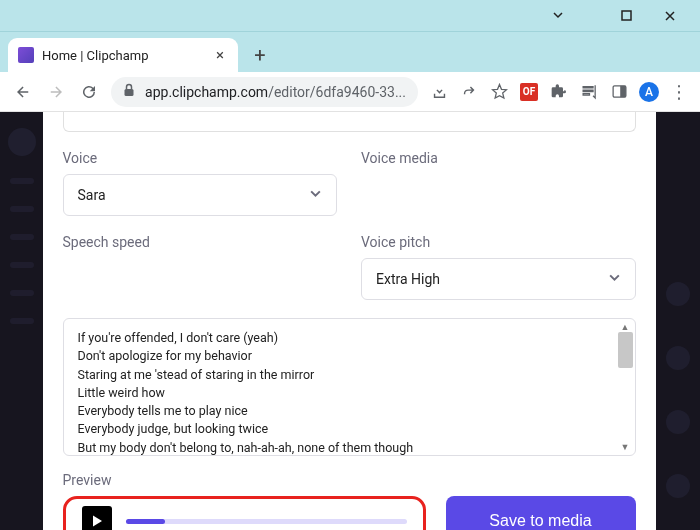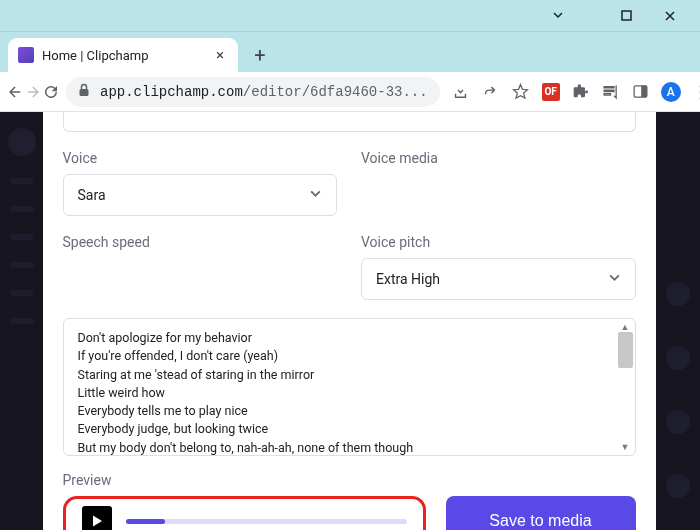--- a/index.html
+++ b/index.html
@@ -15,21 +15,21 @@
     .tab { height: 34px; background: #fff; border-top-left-radius: 9px; border-top-right-radius: 9px; display: flex; align-items: center; padding: 16px 10px; width: 230px; }
     .favicon { width: 16px; height: 16px; background: linear-gradient(135deg, #7d4dd7, #5440b9); border-radius: 2px; margin-right: 8px; flex-shrink: 0; }
     .tab-title { font-size: 13px; color: #222; flex: 1; white-space: nowrap; overflow: hidden; text-overflow: ellipsis; }
     .tab-close { width: 16px; height: 16px; display: flex; align-items: center; justify-content: center; font-size: 15px; color: #444; margin-left: 6px; }
     .newtab { width: 28px; height: 28px; display: flex; align-items: center; justify-content: center; font-size: 20px; color: #444; margin-left: 8px; margin-bottom: 3px; }
     
     
     .urlbar-row { height: 40px; background: #fff; border-bottom: 1px solid #e2e2e2; display: flex; align-items: center; padding: 0 6px; }
     .nav-btn { width: 34px; height: 34px; display: flex; align-items: center; justify-content: center; color: #5f6368; font-size: 18px; }
     .nav-btn.disabled { color: #bdbdbd; }
-    .urlpill { flex: 1; height: 30px; background: #f1f3f4; border-radius: 15px; display: flex; align-items: center; padding: 0 12px; font-size: 14px; color: #202124; margin: 9px 6px; font-family: Liberation Mono, monospace; }
+    .urlpill { flex: 1; height: 30px; background: #f1f3f4; border-radius: 15px; display: flex; align-items: center; padding: 0 12px; font-size: 14px; color: #202124; margin: 9px 6px; }
     .urlpill .lock { width: 12px; margin-right: 10px; color: #5f6368; }
     .url-text { color: #5f6368; white-space: nowrap; }
     .url-text .domain { color: #202124; }
     .right-icons { display: flex; align-items: center; gap: 0; }
     .ricon { width: 30px; height: 30px; display: flex; align-items: center; justify-content: center; color: #5f6368; font-size: 15px; }
     .ext-pdf { background: #d93025; color: #fff; font-size: 10px; font-weight: 700; width: 18px; height: 18px; border-radius: 2px; display: flex; align-items: center; justify-content: center; }
     .avatar-badge { width: 20px; height: 20px; border-radius: 50%; background: #1a73e8; color: #fff; font-size: 12px; font-weight: 500; display: flex; align-items: center; justify-content: center; }
     .menu-dots { font-size: 18px; }
     
     
@@ -212,22 +212,22 @@
           <span>Extra High</span>
           <span class="chev"><svg width="13" height="13" viewBox="0 0 12 12">
                 <path d="M2 4l4 4 4-4" stroke="#6b6b7b" stroke-width="1.8" fill="none"></path>
               </svg></span>
         </div>
       </div>
     </div>
 
     <div class="textarea">
       <div class="textarea-inner" id="textarea-lines">
+          <div>If you're offended, I don't care (yeah)</div>
           <div>Don't apologize for my behavior</div>
-          <div>If you're offended, I don't care (yeah)</div>
           <div>Staring at me 'stead of staring in the mirror</div>
           <div>Little weird how</div>
           <div>Everybody tells me to play nice</div>
           <div>Everybody judge, but looking twice</div>
           <div>But my body don't belong to, nah-ah-ah, none of them though</div>
         </div>
       <div class="scrollbar">
         <div class="arrow">▲</div>
         <div class="track">
             <div class="thumb"></div>

